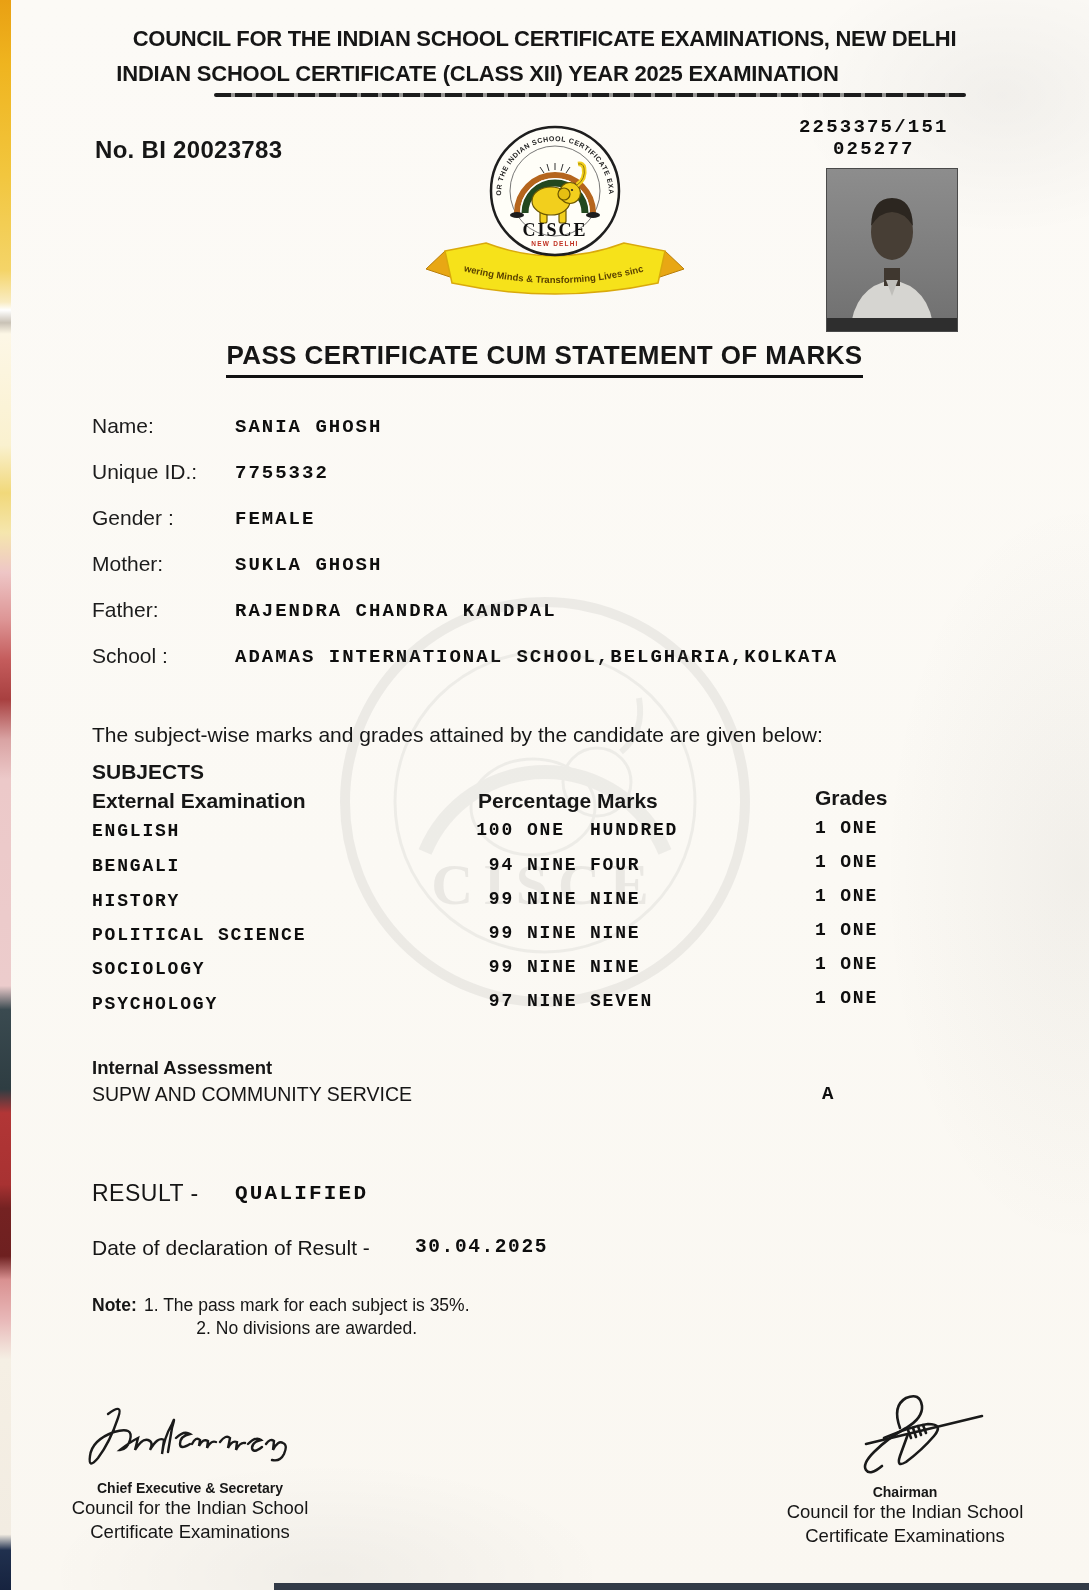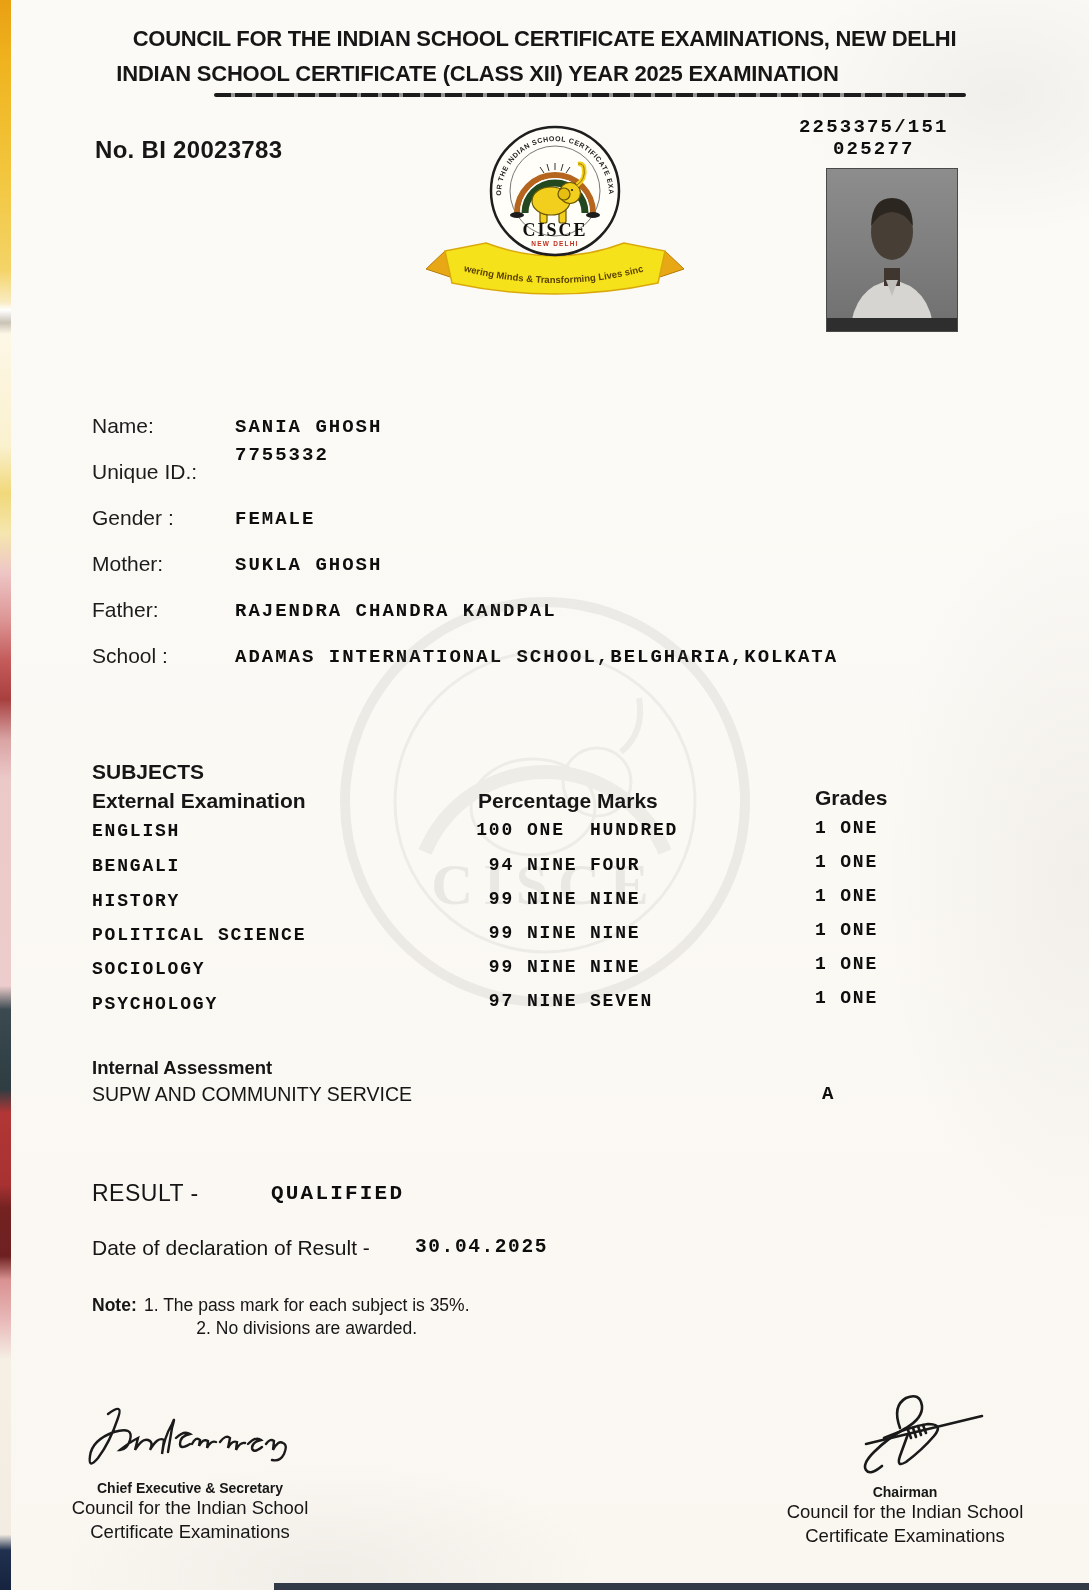--- a/index.html
+++ b/index.html
@@ -69,21 +69,21 @@
   .t-sub{left:92px;font-size:18px;letter-spacing:1.8px;white-space:pre;}
   .t-num{left:462px;width:52px;text-align:right;font-size:18px;letter-spacing:1.8px;}
   .t-words{left:527px;font-size:18px;letter-spacing:1.8px;white-space:pre;}
   .t-grade{left:815px;font-size:18px;letter-spacing:1.8px;white-space:pre;}
 
   #ia-h{left:92px;top:1057px;font-size:18.5px;font-weight:700;}
   #ia-item{left:92px;top:1083px;font-size:19.5px;}
   #ia-grade{left:822px;top:1083px;font-size:19px;letter-spacing:1px;}
 
   #result-l{left:92px;top:1180px;font-size:23px;letter-spacing:.5px;}
-  #result-v{left:235px;top:1182px;font-size:21px;letter-spacing:2.2px;margin-left:36px;}
+  #result-v{left:235px;top:1182px;font-size:21px;letter-spacing:2.2px;}
 
   #decl-l{left:92px;top:1236px;font-size:21px;}
   #decl-v{left:415px;top:1236px;font-size:19.5px;letter-spacing:1.6px;text-align:center;}
 
   #note{left:92px;top:1294px;font-size:17.5px;line-height:1.32;}
   #note .nl{font-weight:700;display:inline-block;width:52px;}
   #note .n2{margin-left:52px;text-align:center;}
 
   .sig-role{font-weight:700;font-size:14px;}
   .sig-org{font-size:18.5px;line-height:1.3;}
@@ -176,26 +176,29 @@
       <path d="M 24,164 Q 28,118 66,112 Q 104,118 108,164 Z" fill="#d6d5d1"></path>
       <path d="M 58,100 h 16 v 18 h -16 Z" fill="#3f372f"></path>
       <ellipse cx="66" cy="64" rx="21" ry="28" fill="#473e35"></ellipse>
       <path d="M 45,58 Q 46,30 66,30 Q 86,30 87,58 Q 78,44 66,44 Q 54,44 45,58 Z" fill="#2c2620"></path>
       <path d="M 60,112 L 66,128 L 72,112 Z" fill="#bfbeba"></path>
       <rect y="150" width="132" height="14" fill="#2e2e2e"></rect>
       <rect width="132" height="164" fill="none" stroke="#4a4a4a" stroke-width="2"></rect>
     </svg>
   </div>
 
+  <div id="title-wrap" class="abs">
+    <span>PASS CERTIFICATE CUM STATEMENT OF MARKS</span>
+  </div>
 
   <div>
     <div class="abs f-label" style="top:414px">Name:</div>
     <div class="abs f-value tw" style="top:416px">SANIA GHOSH</div>
     <div class="abs f-label" style="top:460px">Unique ID.:</div>
-    <div class="abs f-value tw" style="top:444px">7755332</div>
+    <div class="abs f-value tw" style="top:462px">7755332</div>
     <div class="abs f-label" style="top:506px">Gender :</div>
     <div class="abs f-value tw" style="top:508px">FEMALE</div>
     <div class="abs f-label" style="top:552px">Mother:</div>
     <div class="abs f-value tw" style="top:554px">SUKLA GHOSH</div>
     <div class="abs f-label" style="top:598px">Father:</div>
     <div class="abs f-value tw" style="top:600px">RAJENDRA CHANDRA KANDPAL</div>
     <div class="abs f-label" style="top:644px">School :</div>
     <div class="abs f-value tw" style="top:646px">ADAMAS INTERNATIONAL SCHOOL,BELGHARIA,KOLKATA</div>
   </div>
 
@@ -204,20 +207,21 @@
       <circle cx="230" cy="210" r="200" fill="none" stroke="#777" stroke-width="10"></circle>
       <circle cx="230" cy="210" r="150" fill="none" stroke="#888" stroke-width="3"></circle>
       <path d="M 110,260 A 130 130 0 0 1 350,260" fill="none" stroke="#888" stroke-width="14"></path>
       <ellipse cx="218" cy="215" rx="62" ry="48" fill="none" stroke="#888" stroke-width="3"></ellipse>
       <circle cx="282" cy="190" r="34" fill="none" stroke="#888" stroke-width="3"></circle>
       <path d="M 306,160 Q 330,140 324,106" fill="none" stroke="#888" stroke-width="6"></path>
       <text x="230" y="312" text-anchor="middle" font-family="Liberation Serif, serif" font-size="58" font-weight="700" letter-spacing="10" fill="#666">CISCE</text>
     </svg>
   </div>
 
+  <div id="intro" class="abs">The subject-wise marks and grades attained by the candidate are given below:</div>
   <div id="subjects-h" class="abs">SUBJECTS</div>
   <div id="col-sub" class="abs">External Examination</div>
   <div id="col-marks" class="abs">Percentage Marks</div>
   <div id="col-grades" class="abs">Grades</div>
 
   <div>
     <div>
       <div class="abs t-sub tw" style="top:821px">ENGLISH</div>
       <div class="abs t-num tw" style="top:820px">100</div>
       <div class="abs t-words tw" style="top:820px">ONE  HUNDRED</div>

